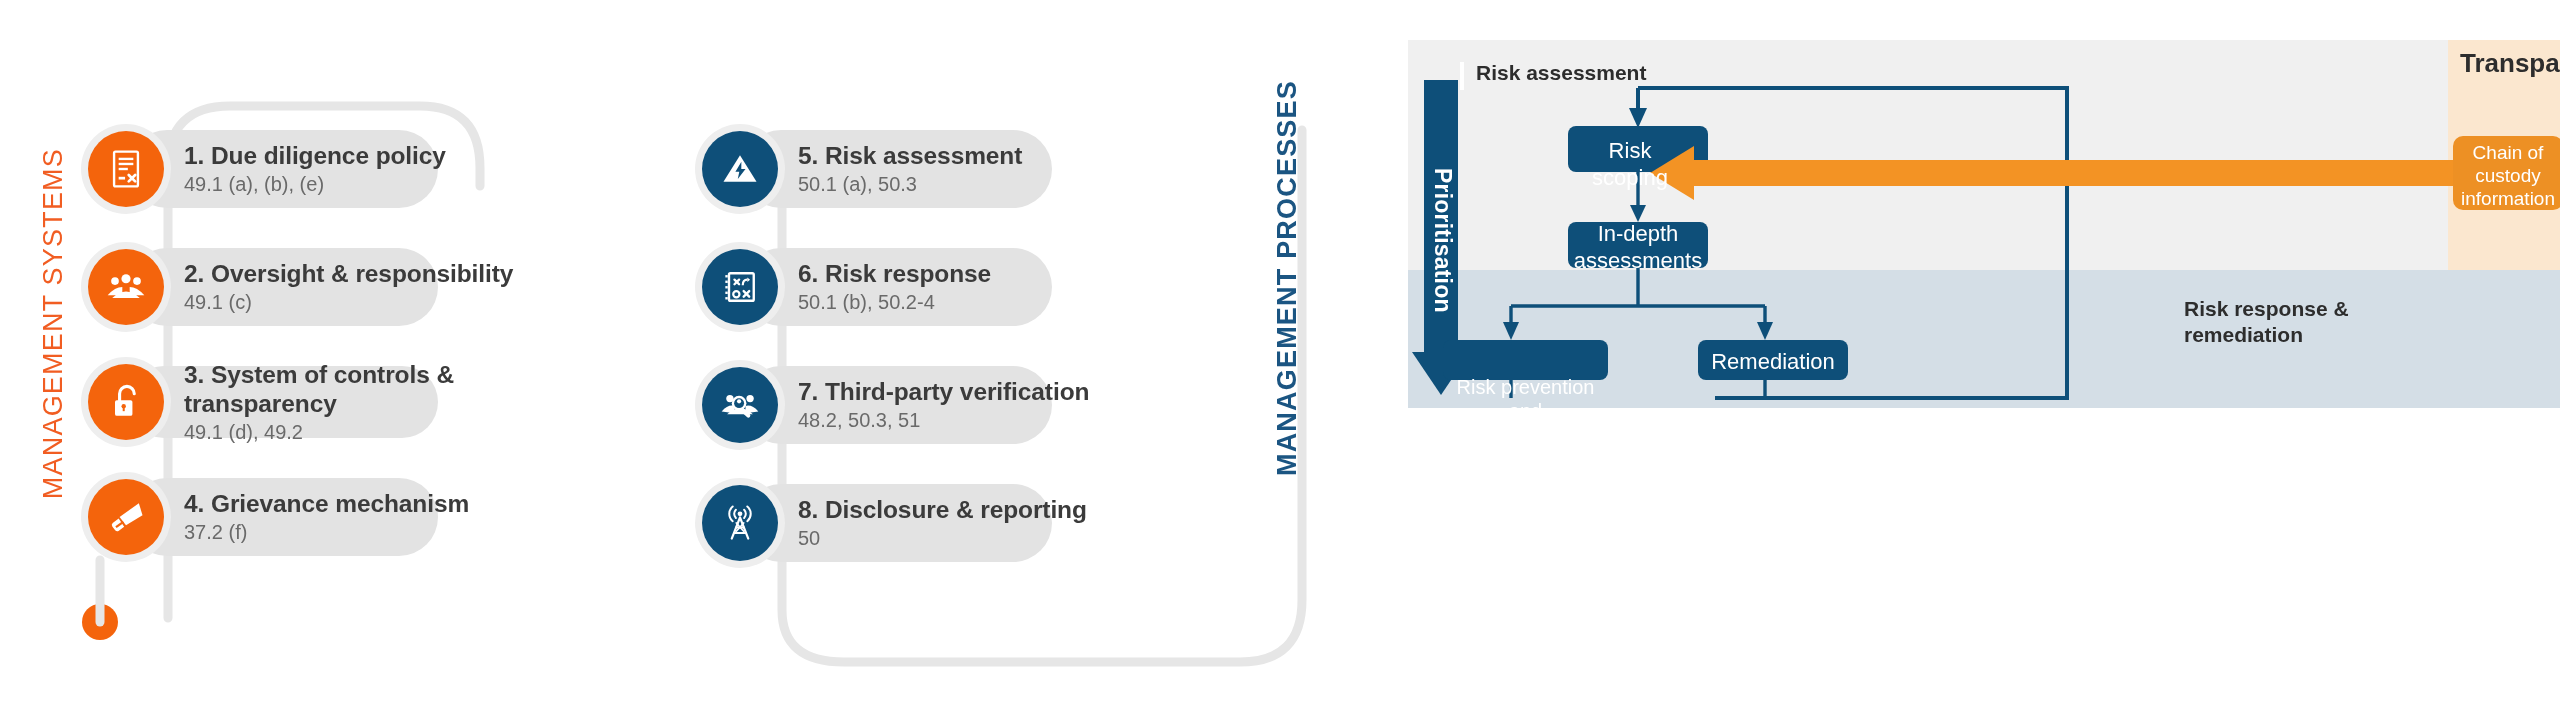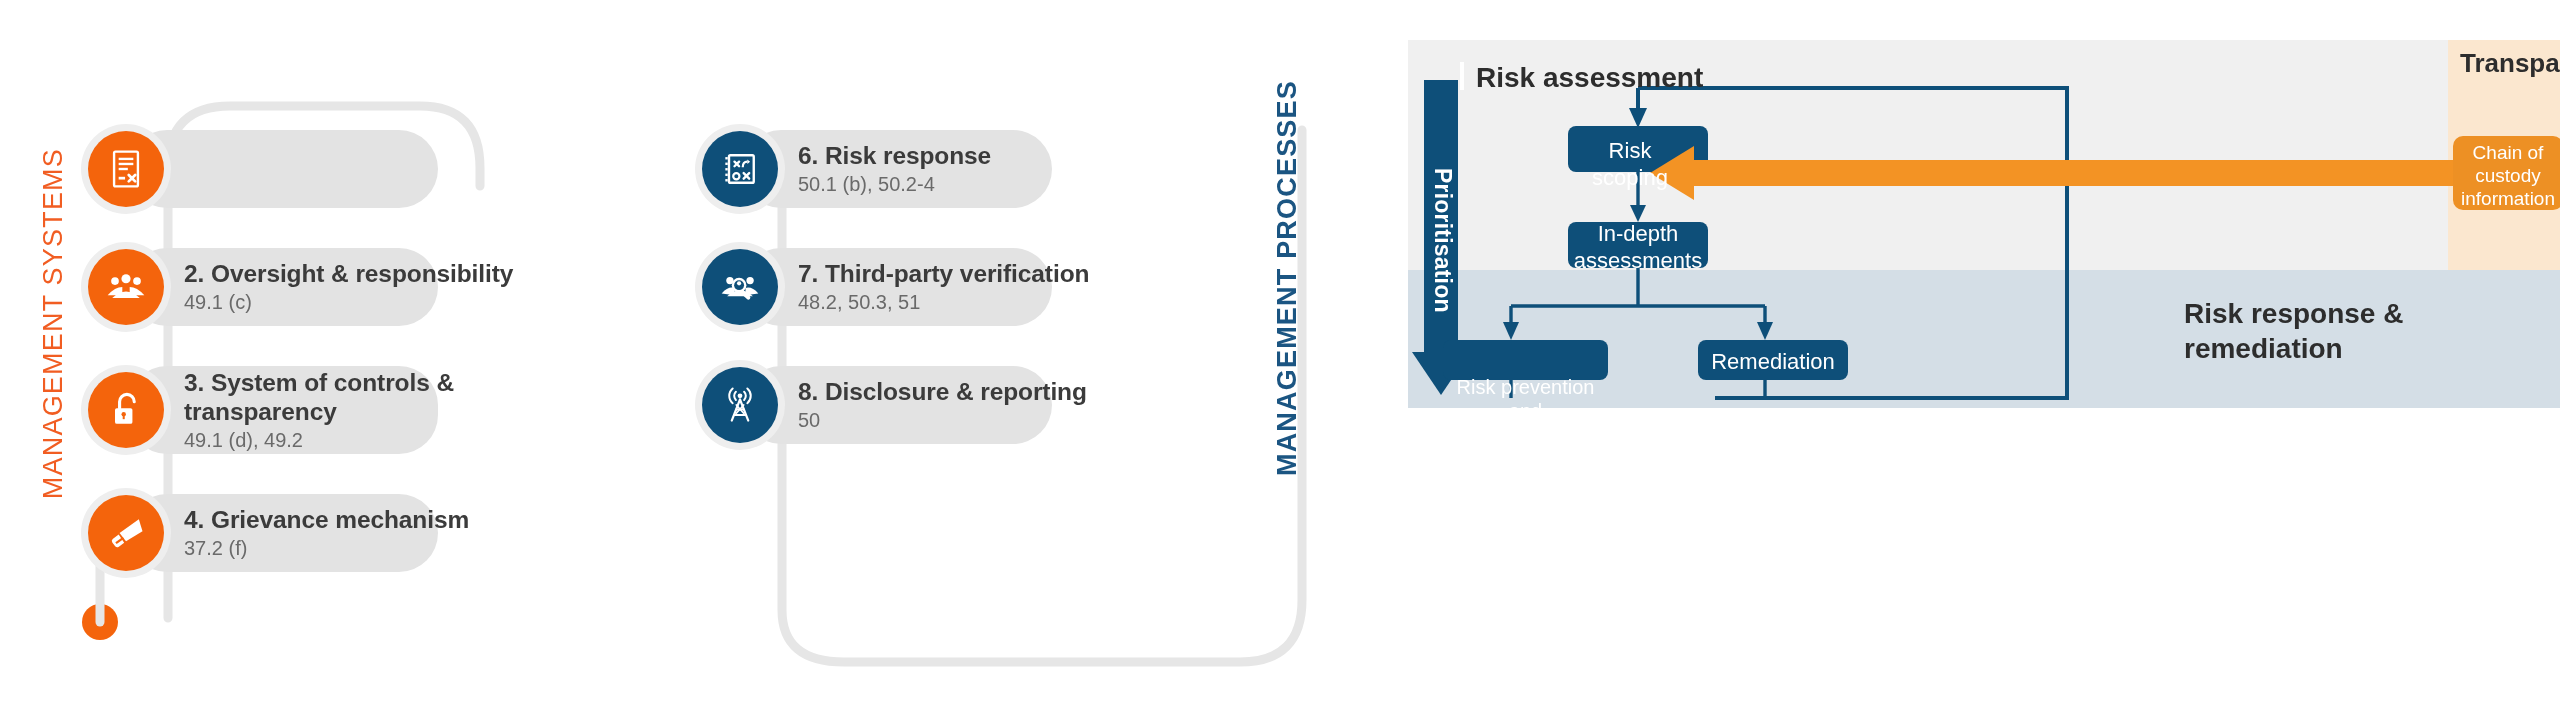--- a/index.html
+++ b/index.html
@@ -54,21 +54,21 @@
 
   .pill {
     position: relative;
     height: 78px;
     margin-bottom: 40px;
     background: #e3e3e3;
     border-radius: 39px;
     box-shadow: 0 0 0 0 transparent;
   }
   .pill:last-child { margin-bottom: 0; }
-  .pill.tall { height: 88px; }
+  .pill.tall { height: 72px; }
 
   .pill .badge {
     position: absolute;
     left: -40px;
     top: 50%;
     transform: translateY(-50%);
     width: 76px; height: 76px;
     border-radius: 50%;
     display: flex; align-items: center; justify-content: center;
     box-shadow: 0 0 0 7px #eeeeee;
@@ -116,21 +116,21 @@
     color: #ffffff;
     font-size: 22px;
     text-align: center;
     line-height: 1.22;
     pointer-events: none;
   }
   .section-head {
     position: absolute;
     color: #2d2d2d;
     font-weight: bold;
-    font-size: 28px;
+    font-size: 21px;
     line-height: 1.25;
   }
   .transparency-head {
     position: absolute;
     color: #2d2d2d;
     font-weight: bold;
     font-size: 26px;
   }
   #prioritisation-text {
     position: absolute;
@@ -167,20 +167,24 @@
       <div class="badge">
         <svg viewBox="0 0 48 48" fill="none">
           <rect x="11" y="5" width="26" height="38" rx="1.5" stroke="#fff" stroke-width="2.6"></rect>
           <line x1="16" y1="13" x2="32" y2="13" stroke="#fff" stroke-width="2.6"></line>
           <line x1="16" y1="18.5" x2="32" y2="18.5" stroke="#fff" stroke-width="2.6"></line>
           <line x1="16" y1="24" x2="26" y2="24" stroke="#fff" stroke-width="2.6"></line>
           <line x1="16" y1="34" x2="23" y2="34" stroke="#fff" stroke-width="3"></line>
           <path d="M27 30.5 L34 37.5 M34 30.5 L27 37.5" stroke="#fff" stroke-width="3" stroke-linecap="round"></path>
         </svg>
       </div>
+      <div class="texts">
+        <div class="title">1. Due diligence policy</div>
+        <div class="sub">49.1 (a), (b), (e)</div>
+      </div>
     </div>
 
     <div class="pill orange">
       <div class="badge">
         <svg viewBox="0 0 48 48" fill="none">
           <circle cx="24" cy="15" r="5" fill="#fff"></circle>
           <circle cx="12" cy="17.5" r="4.2" fill="#fff"></circle>
           <circle cx="36" cy="17.5" r="4.2" fill="#fff"></circle>
           <path d="M4 33 q8 -9 16 -9 l0 9 z" fill="#fff"></path>
           <path d="M44 33 q-8 -9 -16 -9 l0 9 z" fill="#fff"></path>
@@ -219,20 +223,32 @@
       </div>
       <div class="texts">
         <div class="title">4. Grievance mechanism</div>
         <div class="sub">37.2 (f)</div>
       </div>
     </div>
   </div>
 
   <div class="column" id="col-right">
 
+    <div class="pill navy">
+      <div class="badge">
+        <svg viewBox="0 0 48 48" fill="none">
+          <path d="M24 9 L42 38 H6 Z" fill="#fff"></path>
+          <path d="M25.5 16 L19 27 h4.2 l-1.6 8 L30 24 h-4.6 z" fill="#0e4f79"></path>
+        </svg>
+      </div>
+      <div class="texts">
+        <div class="title">5. Risk assessment</div>
+        <div class="sub">50.1 (a), 50.3</div>
+      </div>
+    </div>
 
     <div class="pill navy">
       <div class="badge">
         <svg viewBox="0 0 48 48" fill="none">
           <rect x="12" y="9" width="27" height="30" rx="1.5" stroke="#fff" stroke-width="2.6"></rect>
           <path d="M18 16 l5 5 M23 16 l-5 5" stroke="#fff" stroke-width="2.6" stroke-linecap="round"></path>
           <path d="M27 22 q0 -6 5 -6" stroke="#fff" stroke-width="2.4" fill="none"></path>
           <path d="M32 13.5 l3 2.5 l-3 2.5 z" fill="#fff"></path>
           <circle cx="20" cy="32" r="3.4" stroke="#fff" stroke-width="2.4" fill="none"></circle>
           <path d="M28 28.5 l6 6 M34 28.5 l-6 6" stroke="#fff" stroke-width="2.6" stroke-linecap="round"></path>

